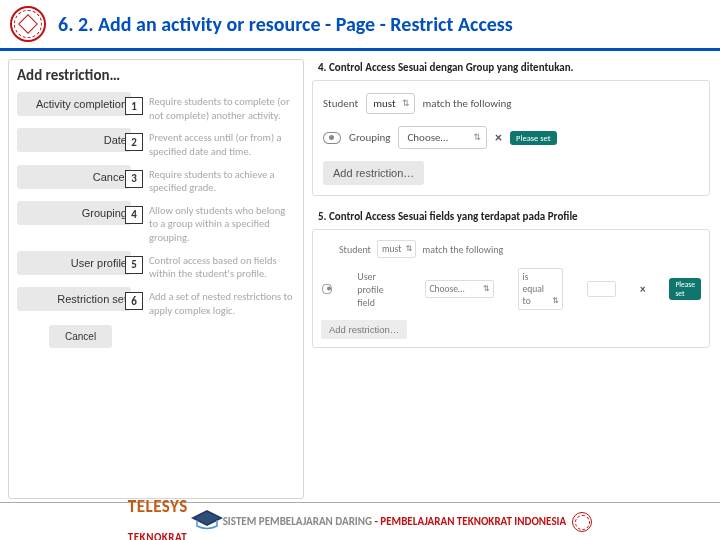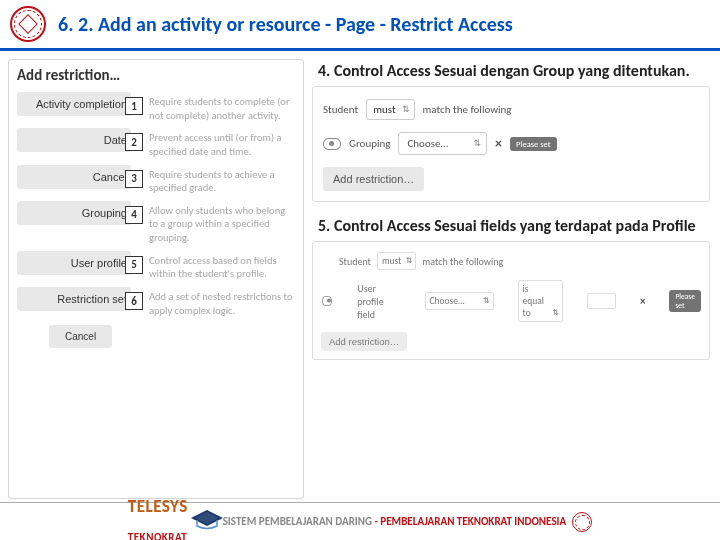--- a/index.html
+++ b/index.html
@@ -14,32 +14,32 @@
   .left-panel { width: 312px; border: 1px solid #d5d5d5; border-radius: 3px; padding: 6px 8px 8px 8px; height: 440px; }
   .panel-title { font-size: 15px; font-weight: bold; color: #333; margin-bottom: 8px; }
   .restriction-row { display: flex; align-items: flex-start; gap: 6px; margin-bottom: 3px; position: relative; }
   .restriction-btn { width: 114px; background: #e8e8e8; color: #333; font-size: 11px; padding: 6px 4px; text-align: right; border-radius: 3px; border: none; }
   .marker { position: absolute; left: 108px; width: 18px; height: 18px; background: #fff; border: 1.5px solid #333; display: flex; align-items: center; justify-content: center; font-size: 11px; font-weight: bold; color: #333; z-index: 2; }
   .m1 { top: 5px; }
   .restriction-desc { font-size: 10.5px; color: #a8a8a8; line-height: 1.3; flex: 1; padding: 3px 0 3px 12px; }
   .cancel-btn { background: #e8e8e8; color: #333; font-size: 10px; padding: 6px 16px; border-radius: 3px; border: none; margin-left: 32px; margin-top: 2px; }
 
   .right-side { flex: 1; }
-  .step-label { font-size: 16px; font-weight: bold; color: #222; margin: 2px 0 6px 6px; }
+  .step-label { font-size: 11px; font-weight: bold; color: #222; margin: 2px 0 6px 6px; }
   .panel-box { border: 1px solid #dedede; border-radius: 3px; padding: 12px 10px 10px 10px; margin-bottom: 14px; }
   .row-flex { display: flex; align-items: center; gap: 8px; margin-bottom: 12px; font-size: 11px; color: #555; }
   .selbox { border: 1px solid #ccc; border-radius: 3px; padding: 3px 18px 3px 6px; font-size: 11px; background: #fff; position: relative; color: #333; }
   .selbox::after { content: "⇅"; position: absolute; right: 4px; font-size: 9px; color: #888; }
   .eye-icon { width: 18px; height: 12px; border: 1.5px solid #888; border-radius: 60% / 100%; position: relative; }
   .eye-icon::after { content: ""; position: absolute; width: 5px; height: 5px; background: #888; border-radius: 50%; left: 5px; top: 2px; }
   .grouping-label { font-size: 11px; color: #555; }
   .choose-sel { border: 1px solid #ccc; border-radius: 3px; padding: 4px 22px 4px 8px; font-size: 11px; color: #555; background: #fff; position: relative; }
   .choose-sel::after { content: "⇅"; position: absolute; right: 5px; font-size: 9px; color: #888; }
   .x-close { font-size: 14px; color: #555; font-weight: bold; cursor: default; }
-  .warn-pill { background: #737373; color: #fff; font-size: 8.5px; padding: 2px 6px; border-radius: 3px; }
+  .warn-pill { background: #0f766e; color: #fff; font-size: 8.5px; padding: 2px 6px; border-radius: 3px; }
   .add-restr { background: #e8e8e8; color: #555; font-size: 11px; padding: 6px 10px; border-radius: 3px; border: none; }
 
   .panel-box2 { border: 1px solid #dedede; border-radius: 3px; padding: 10px 8px 8px 8px; font-size: 10px; }
   .row-flex2 { display: flex; align-items: center; gap: 6px; margin-bottom: 10px; color: #777; }
   .mini-sel { border: 1px solid #ddd; border-radius: 2px; padding: 2px 14px 2px 4px; font-size: 9.5px; background: #fff; color: #777; position: relative; }
   .mini-sel::after { content: "⇅"; position: absolute; right: 3px; font-size: 8px; }
   .row-flex3 { display: flex; align-items: center; gap: 24px; color: #777; margin-bottom: 10px; }
   .add-restr-sm { background: #ececec; color: #777; font-size: 9.5px; padding: 4px 8px; border-radius: 2px; border: none; }
 
   .footer { position: absolute; bottom: 0; left: 0; right: 0; height: 38px; display: flex; align-items: center; justify-content: center; padding: 0 12px; border-top: 1px solid #aaa; }

